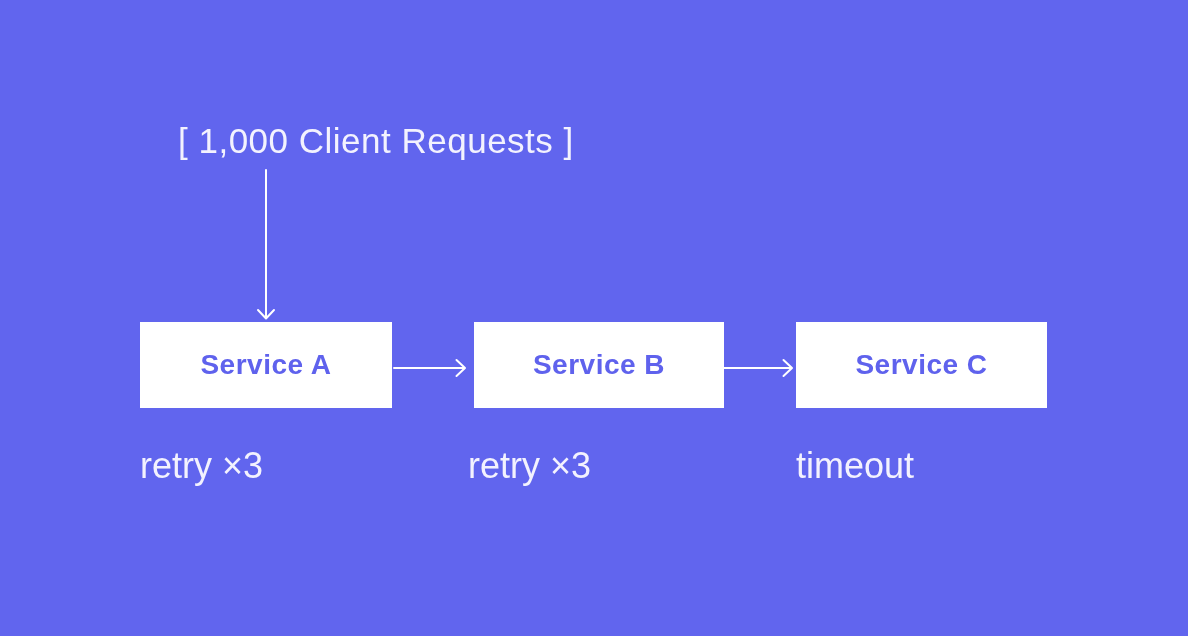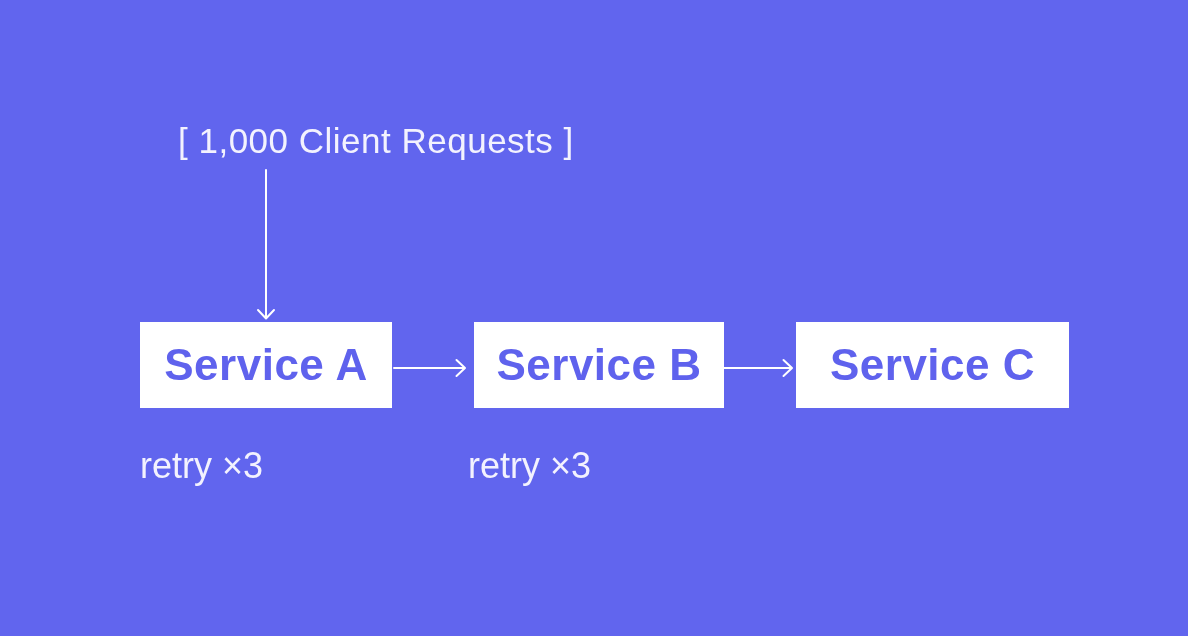--- a/index.html
+++ b/index.html
@@ -52,23 +52,23 @@
     position: absolute;
     top: 322px;
     height: 86px;
     background: var(--node-bg);
     display: flex;
     align-items: center;
     justify-content: center;
   }
   .node-a { left: 140px; width: 252px; }
   .node-b { left: 468px; width: 250px; margin-left: 6px; }
-  .node-c { left: 796px; width: 273px; }
+  .node-c { left: 796px; width: 251px; }
   .node .node-label {
-    font-size: 44px;
+    font-size: 28px;
     font-weight: 700;
     color: var(--node-text);
     letter-spacing: 0.5px;
     white-space: nowrap;
   }
   .note {
     position: absolute;
     top: 448px;
     font-size: 36px;
     line-height: 36px;
@@ -112,14 +112,17 @@
   <div class="node node-c">
     <span class="node-label">Service C</span>
   </div>
 
   <div class="note note-a">
     <span class="note-line">retry ×3</span>
   </div>
   <div class="note note-b">
     <span class="note-line">retry ×3</span>
   </div>
+  <div class="note note-c">
+    <span class="note-line">timeout</span>
+  </div>
 
 </div>
 
 </body></html>

